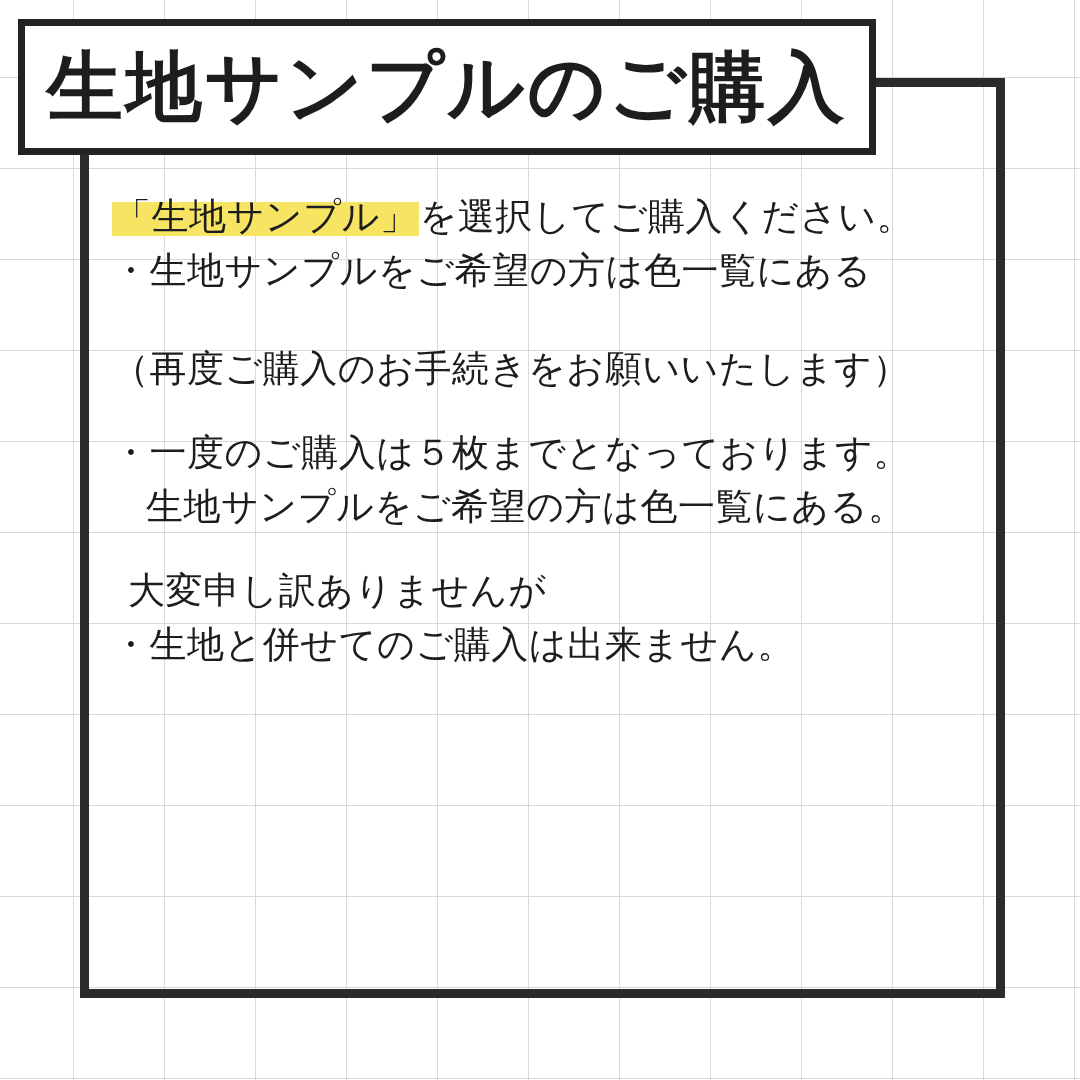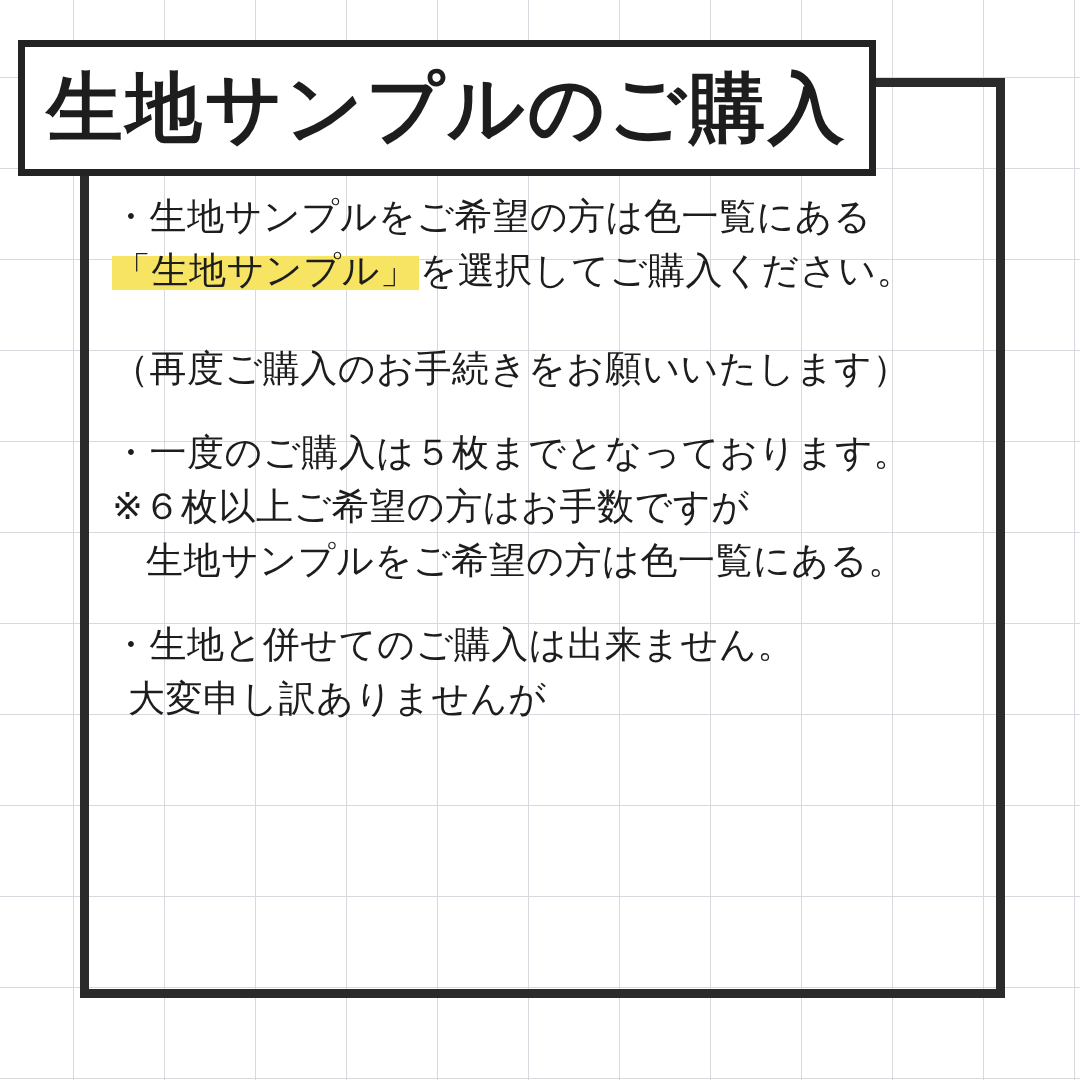--- a/index.html
+++ b/index.html
@@ -37,21 +37,21 @@
     height: 920px;
     border: 9px solid #2b2b2b;
     box-sizing: border-box;
     background: transparent;
   }
 
   
   #title-box {
     position: absolute;
     left: 18px;
-    top: 40px;
+    top: 19px;
     width: 858px;
     height: 136px;
     border: 7px solid #232323;
     background: #ffffff;
     box-sizing: border-box;
     display: flex;
     align-items: center;
     justify-content: center;
     z-index: 5;
   }
@@ -108,36 +108,35 @@
 
   <div id="panel"></div>
 
   <div id="title-box">
     <div id="title-text">生地サンプルのご購入</div>
   </div>
 
   <div id="body-text">
 
     <div class="para">
+      <div class="line"><span class="hl">「生地サンプル」</span><span>を選択してご購入ください。</span></div>
       <div class="line">・生地サンプルをご希望の方は色一覧にある</div>
-      <div class="line"><span class="hl">「生地サンプル」</span><span>を選択してご購入ください。</span></div>
     </div>
 
     <div class="spacer-sm"></div>
 
     <div class="para">
       <div class="line">（再度ご購入のお手続きをお願いいたします）</div>
     </div>
 
     <div class="para">
       <div class="line">・一度のご購入は５枚までとなっております。</div>
-      <div class="line">※６枚以上ご希望の方はお手数ですが</div>
       <div class="line indent-2">生地サンプルをご希望の方は色一覧にある。</div>
     </div>
 
     <div class="para">
+      <div class="line indent-1">大変申し訳ありませんが</div>
       <div class="line">・生地と併せてのご購入は出来ません。</div>
-      <div class="line indent-1">大変申し訳ありませんが</div>
     </div>
 
 
   </div>
 </div>
 
 </body></html>

